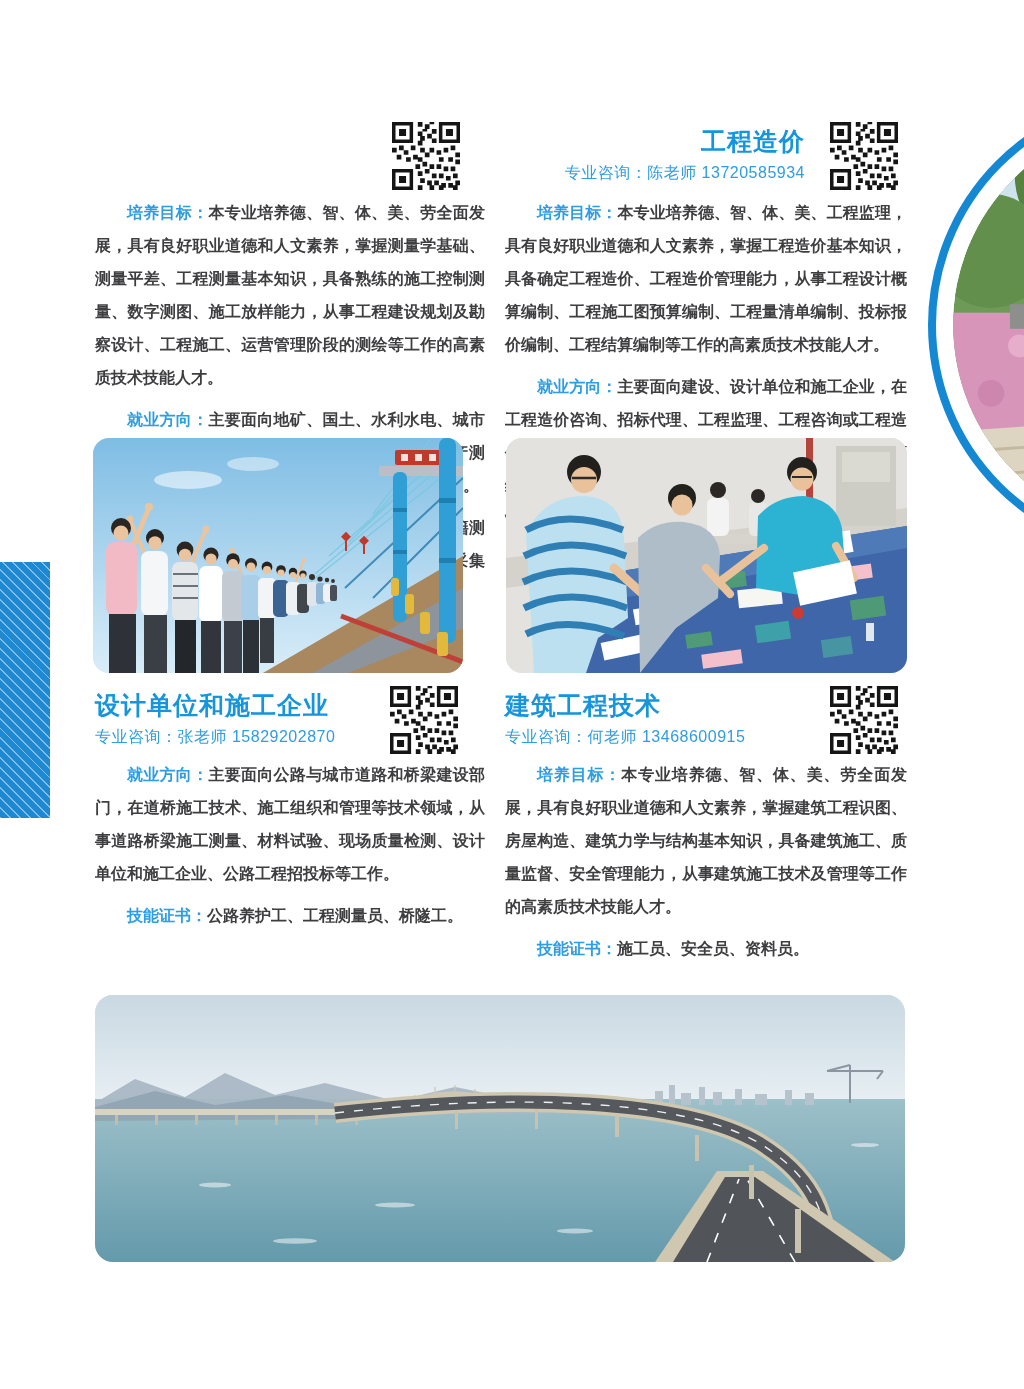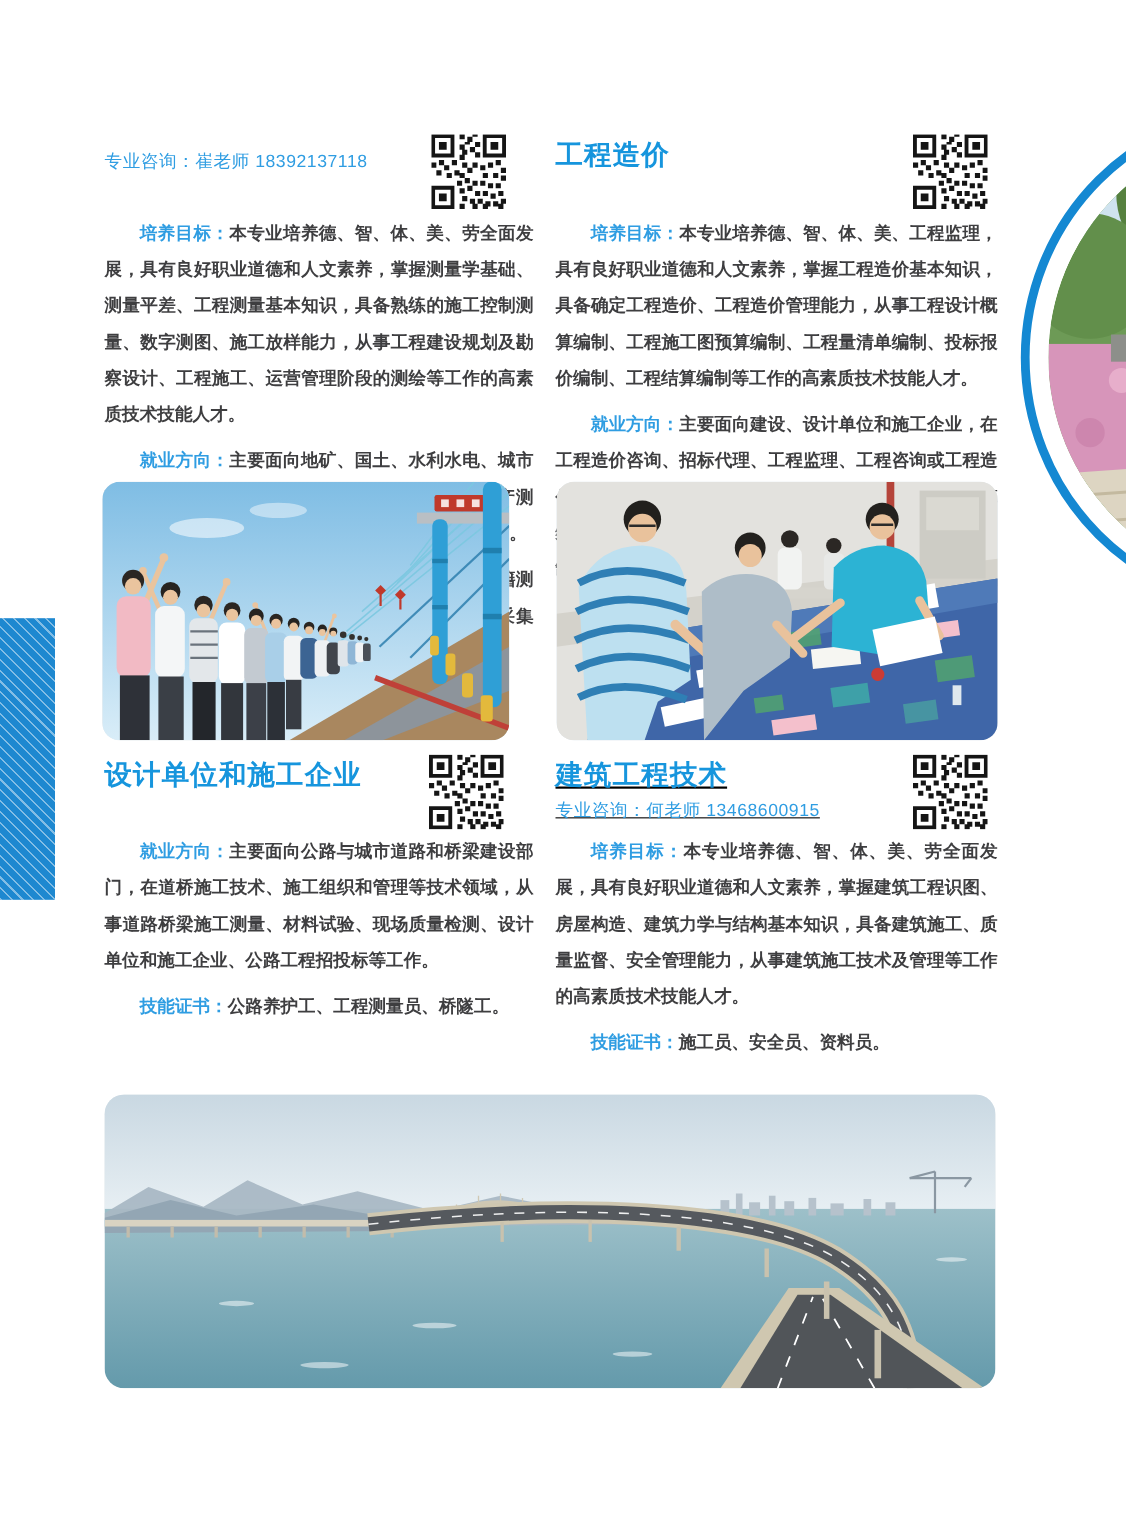--- a/index.html
+++ b/index.html
@@ -96,35 +96,35 @@
               <line x1="0" y1="378" x2="436" y2="348"></line>
             <line x1="0" y1="404" x2="436" y2="374"></line>
               <line x1="0" y1="430" x2="436" y2="400"></line>
           </g>
         </g>
       </svg>
     </div>
   </div>
 
   <div class="sec-header" style="left:95px;top:128px;width:290px;">
-    <p class="sec-consult">专业咨询：崔老师 18392137118</p>
   </div>
   <div class="qr" style="left:392px;top:122px;">
       <svg>
         <use href="#qr"></use>
       </svg>
     </div>
   <div class="sec-body" style="left:95px;top:196px;width:390px;">
     <p class="para"><span class="plabel">培养目标：</span><span>本专业培养德、智、体、美、劳全面发展，具有良好职业道德和人文素养，掌握测量学基础、测量平差、工程测量基本知识，具备熟练的施工控制测量、数字测图、施工放样能力，从事工程建设规划及勘察设计、工程施工、运营管理阶段的测绘等工作的高素质技术技能人才。</span></p>
     <p class="para"><span class="plabel">就业方向：</span><span>主要面向地矿、国土、水利水电、城市建设等企事业单位，在大地测量、地籍测绘、房产测量、摄影测量岗位群，从事地理信息数据采集等工作。</span></p>
     <p class="para"><span class="plabel">技能证书：</span><span>工程测量员、不动产测绘员（含地籍测绘员和房产测绘员等）、海洋测绘员、地理信息采集员。</span></p>
   </div>
 
-  <div class="sec-header" style="left:505px;top:128px;width:300px;">
+  <div class="sec-header" style="left:505px;top:128px;width:300px;text-align:right;">
     <h2 class="sec-title">工程造价</h2>
+    <p class="sec-consult">专业咨询：陈老师 13720585934</p>
   </div>
   <div class="qr" style="left:830px;top:122px;">
       <svg>
         <use href="#qr"></use>
       </svg>
     </div>
   <div class="sec-body" style="left:505px;top:196px;width:402px;">
     <p class="para"><span class="plabel">培养目标：</span><span>本专业培养德、智、体、美、工程监理，具有良好职业道德和人文素养，掌握工程造价基本知识，具备确定工程造价、工程造价管理能力，从事工程设计概算编制、工程施工图预算编制、工程量清单编制、投标报价编制、工程结算编制等工作的高素质技术技能人才。</span></p>
     <p class="para"><span class="plabel">就业方向：</span><span>主要面向建设、设计单位和施工企业，在工程造价咨询、招标代理、工程监理、工程咨询或工程造价管理岗位群，从事工程设计概算编制、工程施工图预算编制、工程量清单编制、工程投标报价编制、工程结算编制等工作。</span></p>
     <p class="para"><span class="plabel">技能证书：</span><span>造价员、资料员。</span></p>
@@ -310,32 +310,33 @@
         <path d="M250,150 L252,78 Q270,58 298,58 Q330,62 336,90 L340,140 L300,158 Z" fill="#2cb3d4"></path>
         <line x1="258" y1="110" x2="216" y2="142" stroke="#e9c29c" stroke-width="8" stroke-linecap="round"></line>
         <line x1="330" y1="108" x2="348" y2="140" stroke="#e9c29c" stroke-width="8" stroke-linecap="round"></line>
         <rect x="290" y="128" width="58" height="34" fill="#ffffff" transform="rotate(-12 319 145)"></rect>
       </g>
     </svg>
   </div>
 
   <div class="sec-header" style="left:95px;top:692px;width:300px;">
     <h2 class="sec-title">设计单位和施工企业</h2>
+    <p class="sec-consult">专业咨询：张老师 15829202870</p>
   </div>
   <div class="qr" style="left:390px;top:686px;">
       <svg>
         <use href="#qr"></use>
       </svg>
     </div>
   <div class="sec-body" style="left:95px;top:758px;width:390px;">
     <p class="para"><span class="plabel">就业方向：</span><span>主要面向公路与城市道路和桥梁建设部门，在道桥施工技术、施工组织和管理等技术领域，从事道路桥梁施工测量、材料试验、现场质量检测、设计单位和施工企业、公路工程招投标等工作。</span></p>
     <p class="para"><span class="plabel">技能证书：</span><span>公路养护工、工程测量员、桥隧工。</span></p>
   </div>
 
-  <div class="sec-header" style="left:505px;top:692px;width:300px;text-decoration:underline;">
+  <div class="sec-header" style="left:505px;top:692px;width:300px;">
     <h2 class="sec-title">建筑工程技术</h2>
     <p class="sec-consult">专业咨询：何老师 13468600915</p>
   </div>
   <div class="qr" style="left:830px;top:686px;">
       <svg>
         <use href="#qr"></use>
       </svg>
     </div>
   <div class="sec-body" style="left:505px;top:758px;width:402px;">
     <p class="para"><span class="plabel">培养目标：</span><span>本专业培养德、智、体、美、劳全面发展，具有良好职业道德和人文素养，掌握建筑工程识图、房屋构造、建筑力学与结构基本知识，具备建筑施工、质量监督、安全管理能力，从事建筑施工技术及管理等工作的高素质技术技能人才。</span></p>

